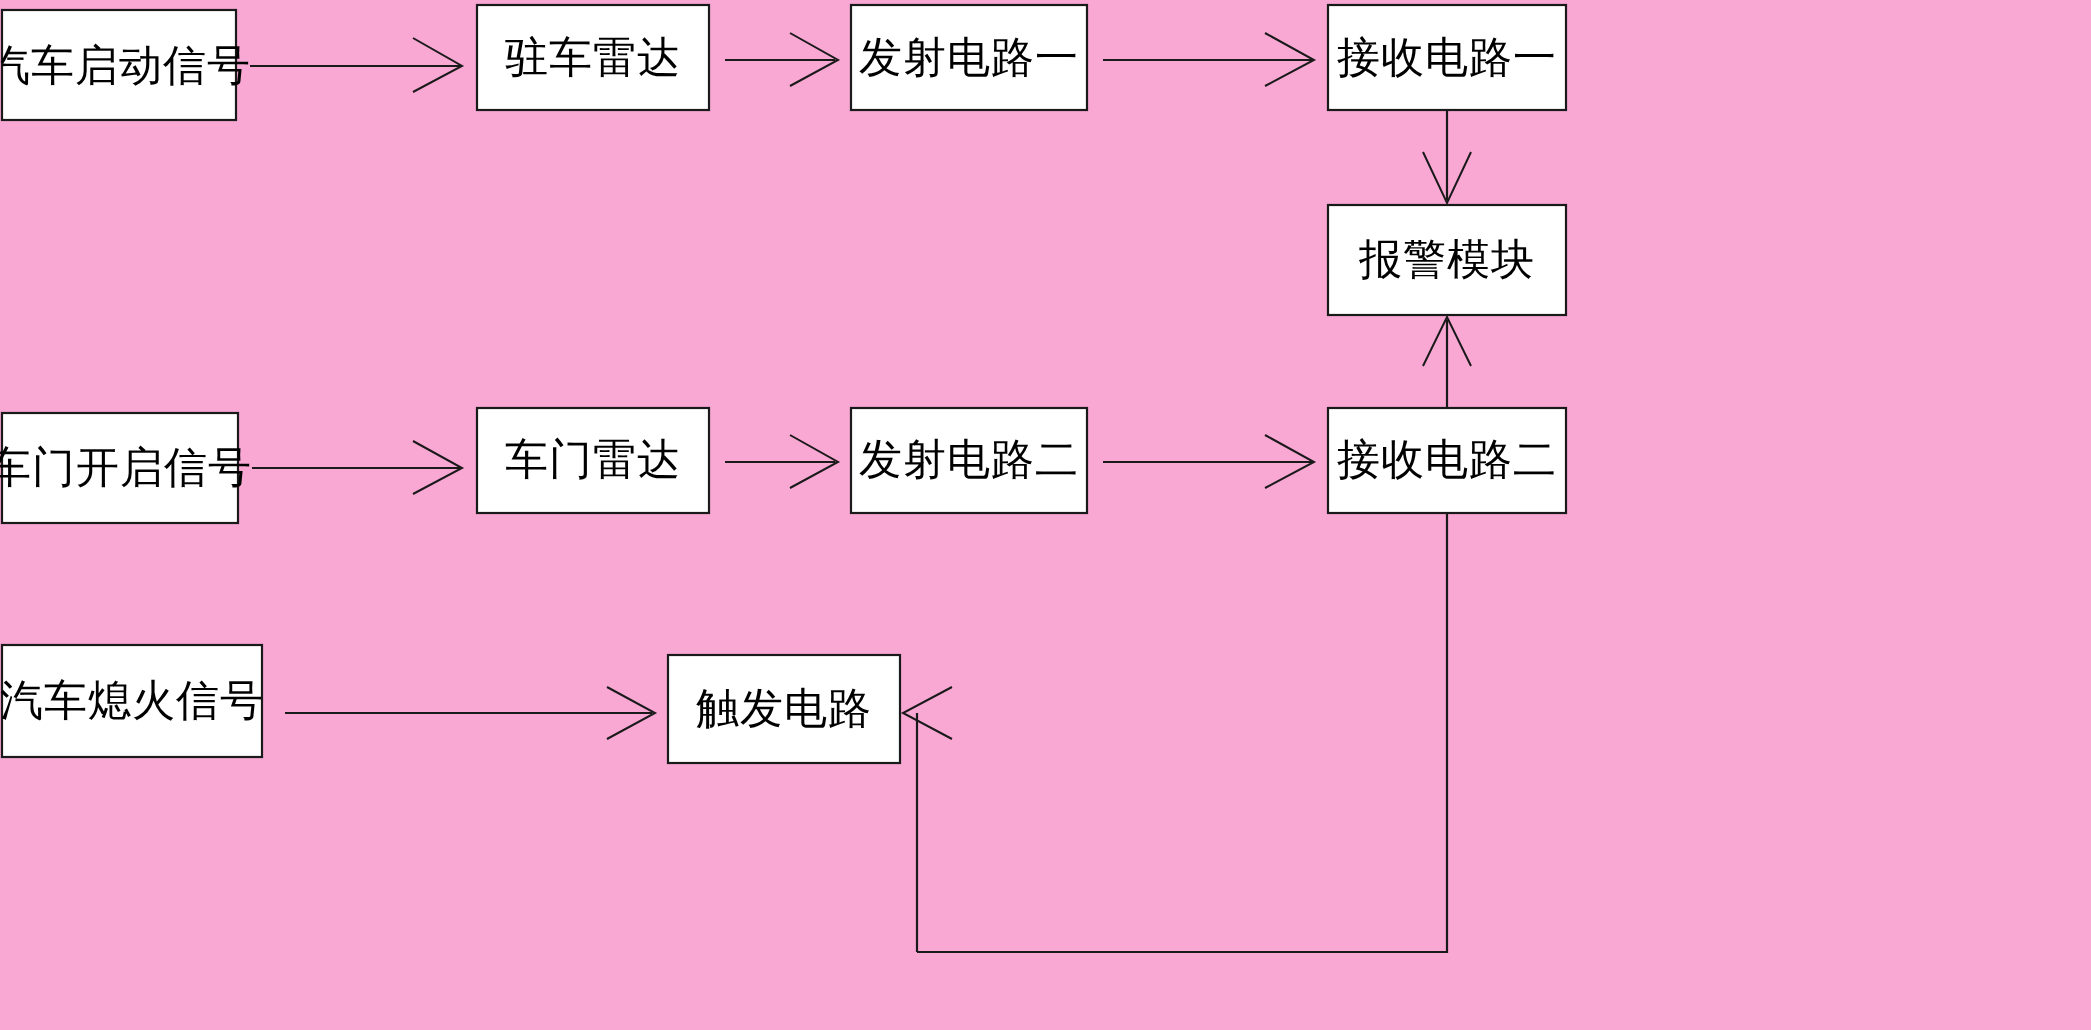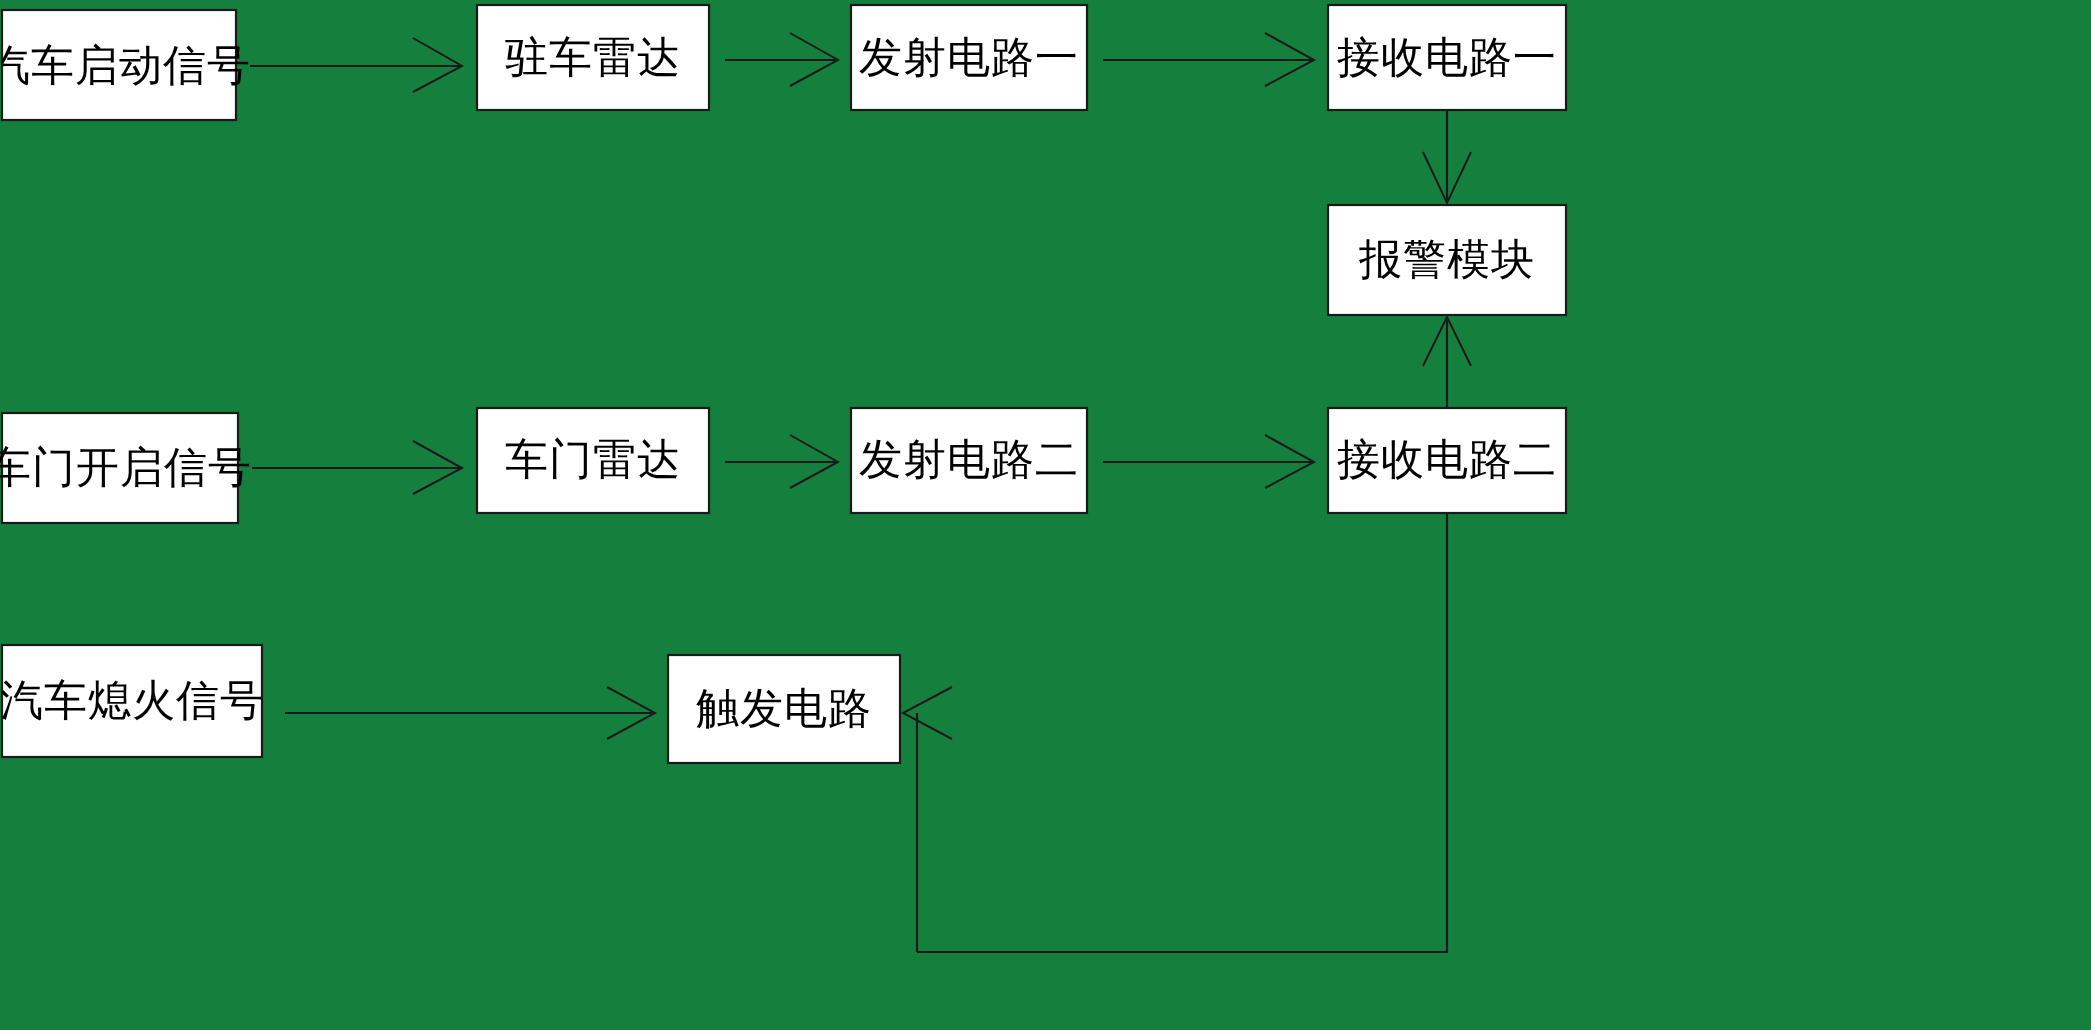--- a/index.html
+++ b/index.html
@@ -7,21 +7,21 @@
     padding: 0;
     background: #ffffff;
   }
   body {
     font-family: "Liberation Sans", sans-serif;
   }
   #diagram-root {
     position: relative;
     width: 2091px;
     height: 1030px;
-    background: #15803d;
+    background: #f9a8d4;
     overflow: hidden;
   }
   svg#flow {
     position: absolute;
     left: 0;
     top: 0;
     width: 2091px;
     height: 1030px;
     display: block;
   }

